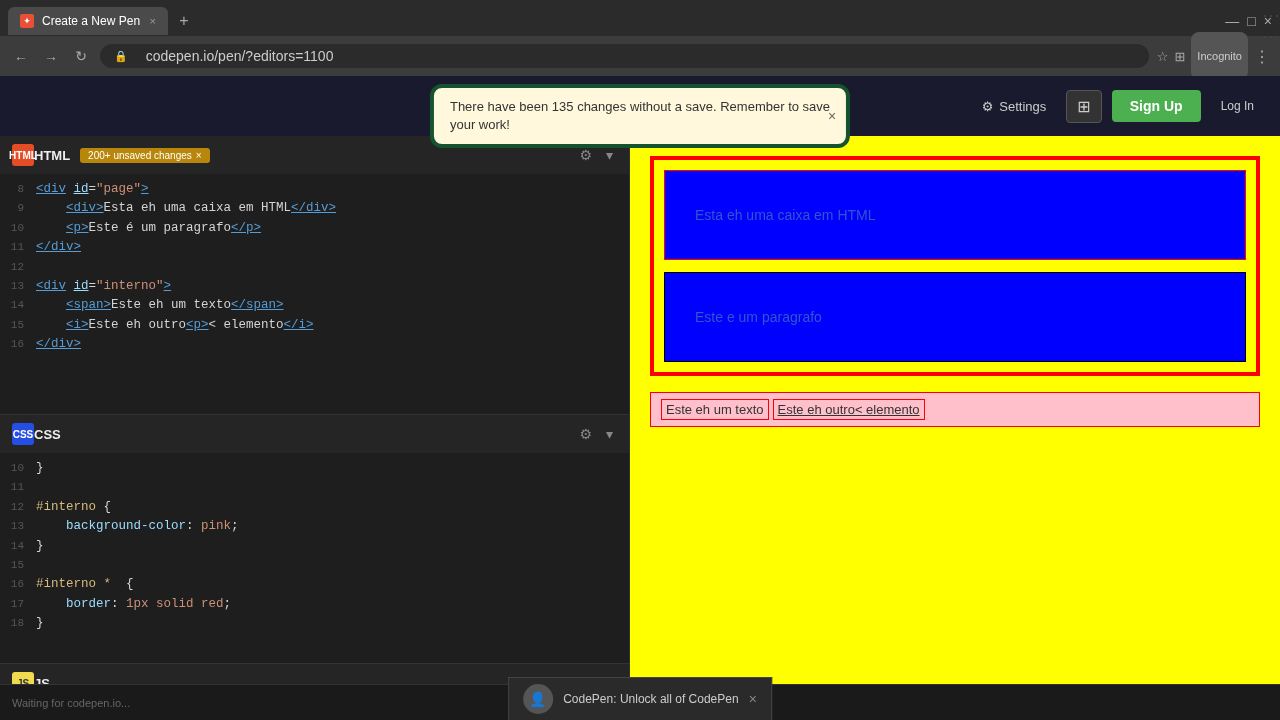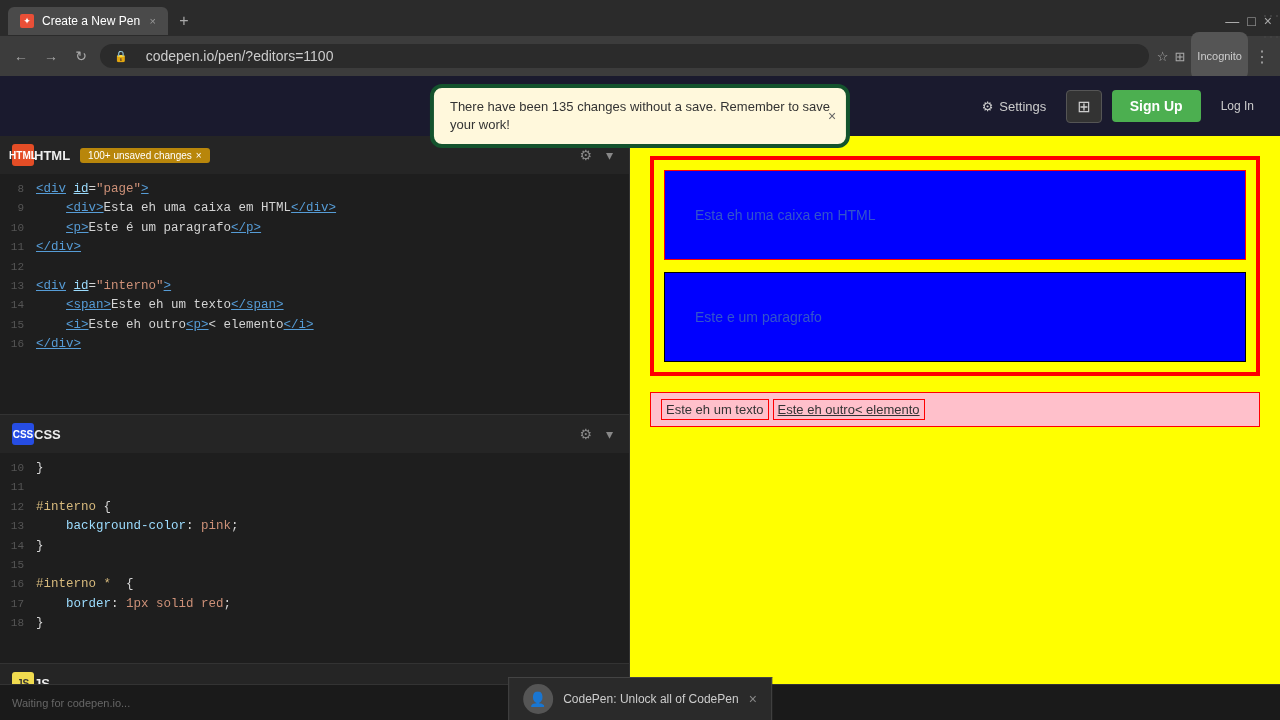--- a/index.html
+++ b/index.html
@@ -575,21 +575,21 @@
 
       <div class="editor-section html">
         <div class="section-header">
           <div class="section-label">
             <div class="lang-icon-html">
               <span>HTML</span>
             </div>
             <span>HTML</span>
           </div>
           <div class="unsaved-badge">
-            <span>100+ unsaved changes</span>
+            <span>200+ unsaved changes</span>
             <span style="cursor:pointer;">×</span>
           </div>
           <div class="section-actions">
             <span class="section-action-btn">⚙</span>
             <span class="section-action-btn">▾</span>
           </div>
         </div>
         <div class="code-area html-area">
           <div class="code-line">
             <span class="line-num">8</span>

